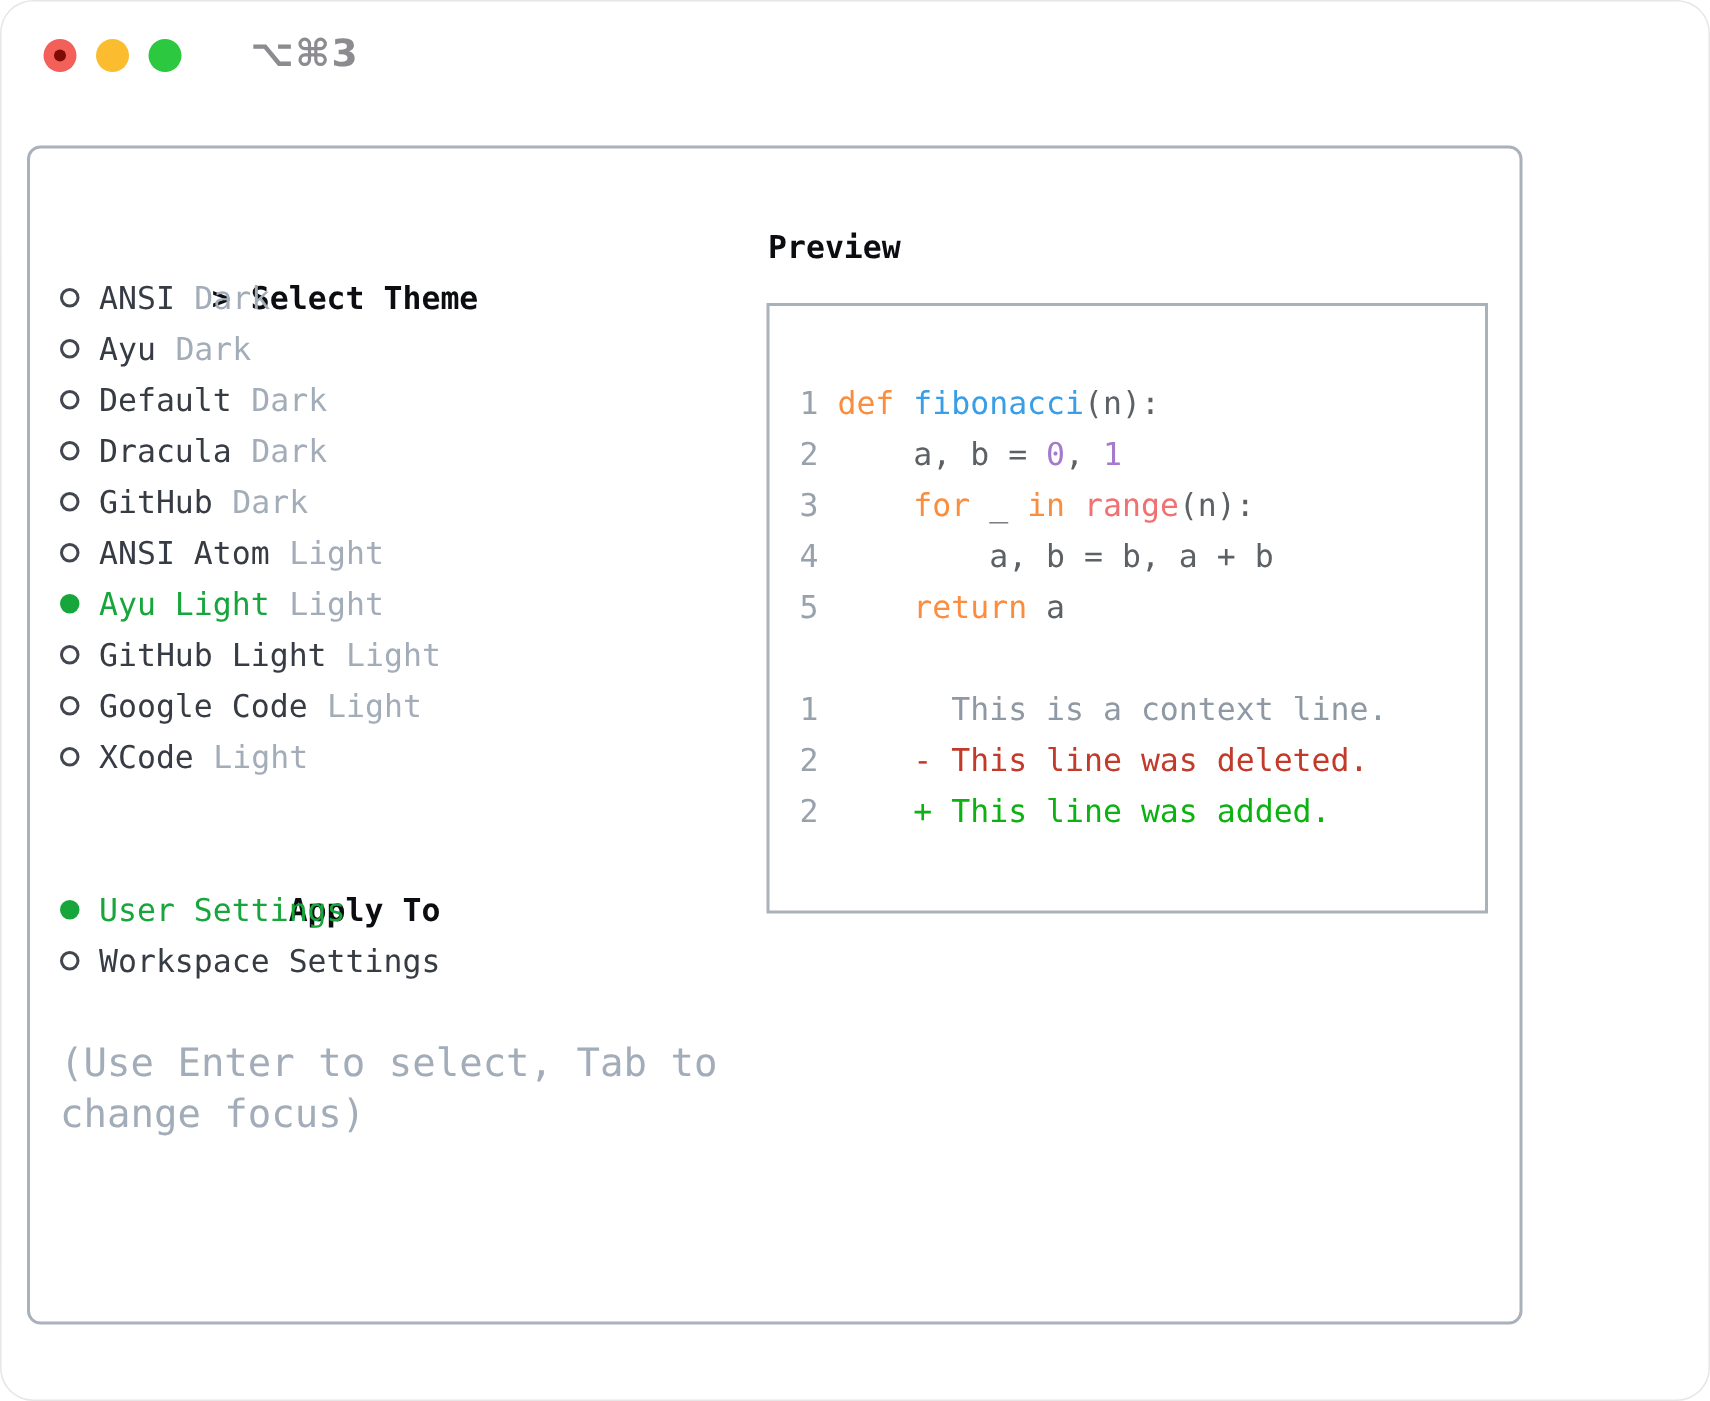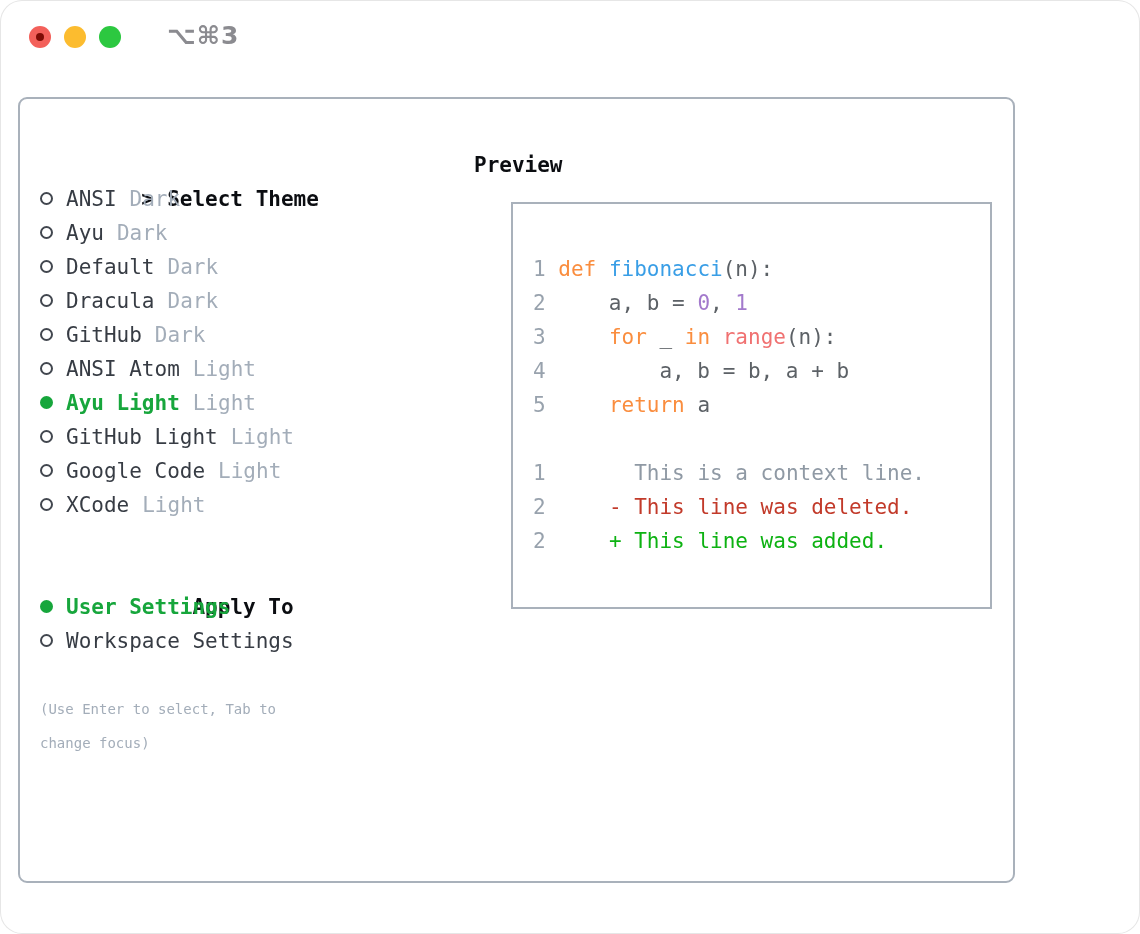--- a/index.html
+++ b/index.html
@@ -33,26 +33,26 @@
   }
   .left-col{position:absolute; left:20px; top:49px;}
   .row{height:34px; line-height:34px; font-size:21px; white-space:pre; color:var(--item-text);}
   .marker{display:inline-block; width:26px; vertical-align:top;}
   .prompt{font-weight:bold; color:var(--heading-text);}
   .header-label{font-weight:bold; color:var(--heading-text);}
   .circle{display:inline-block; width:13px; height:13px; border-radius:50%;
           border:2px solid #42474f; vertical-align:middle; margin-bottom:3px;}
   .circle.filled{border-color:var(--accent-green); background:var(--accent-green);}
   .label{color:var(--item-text);}
-  .label.selected{color:var(--accent-green);font-weight:bold;}
+  .label.selected{color:var(--accent-green);}
   .variant{color:var(--muted); margin-left:13px;}
   .apply-section{margin-top:34px;}
-  .help{margin-top:34px; width:29ch; font-size:14px; line-height:34px; color:var(--muted);}
+  .help{margin-top:34px; width:29ch; font-size:26px; line-height:34px; color:var(--muted);}
   
-  .preview-label{position:absolute; left:454px; top:49px; height:34px; line-height:34px;
+  .preview-label{position:absolute; left:492px; top:49px; height:34px; line-height:34px;
                  font-size:21px; font-weight:bold; color:var(--heading-text);}
   .preview-box{position:absolute; left:491px; top:103px; width:481px; height:407px;
                border:2px solid var(--border); background:#fff;}
   .preview-box pre{
     font-family:"DejaVu Sans Mono","Liberation Mono",monospace;
     font-size:21px; line-height:34px; padding:48px 0 0 20px; color:var(--code-plain);
   }
   .lineno{color:var(--line-number);}
   .tok-kw{color:var(--code-keyword);}
   .tok-fn{color:var(--code-function);}

